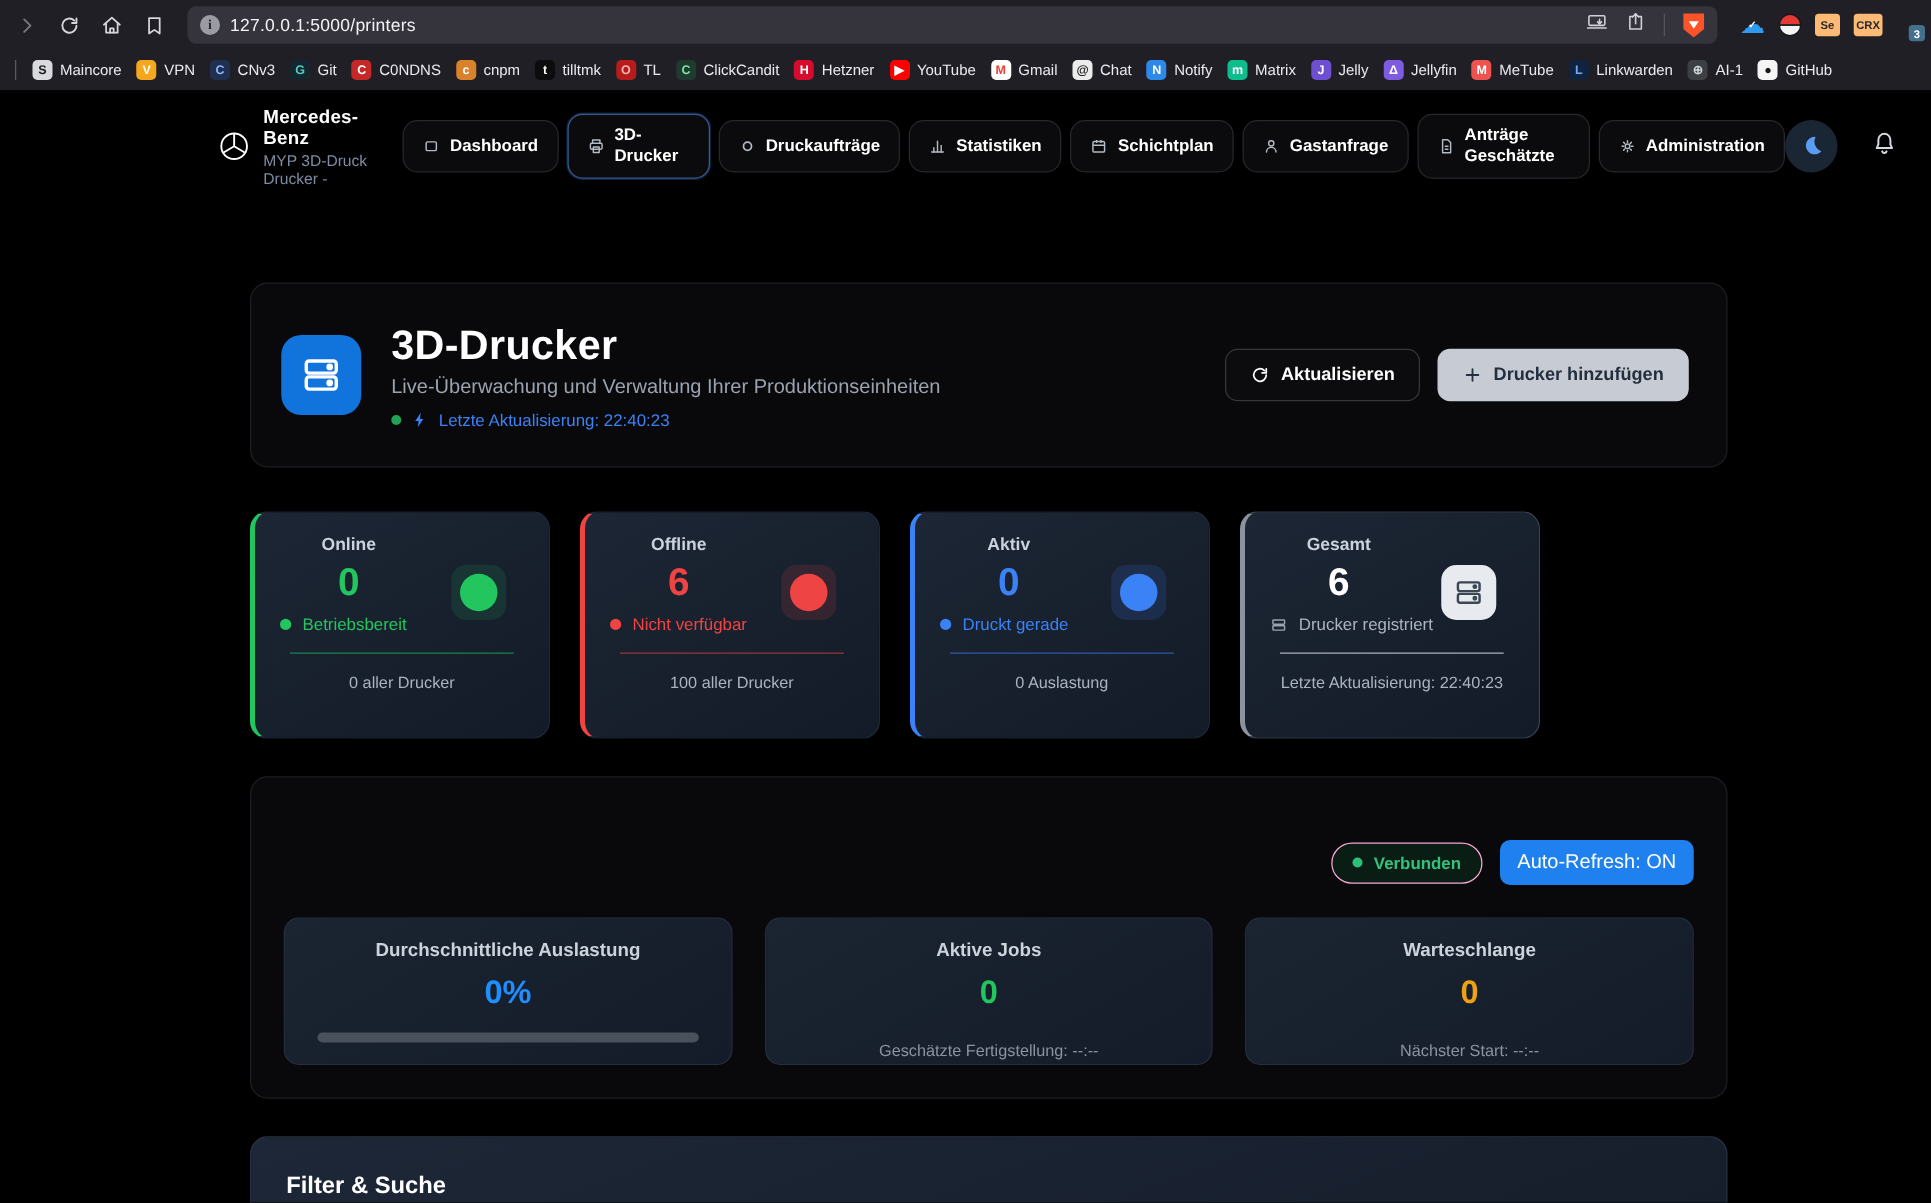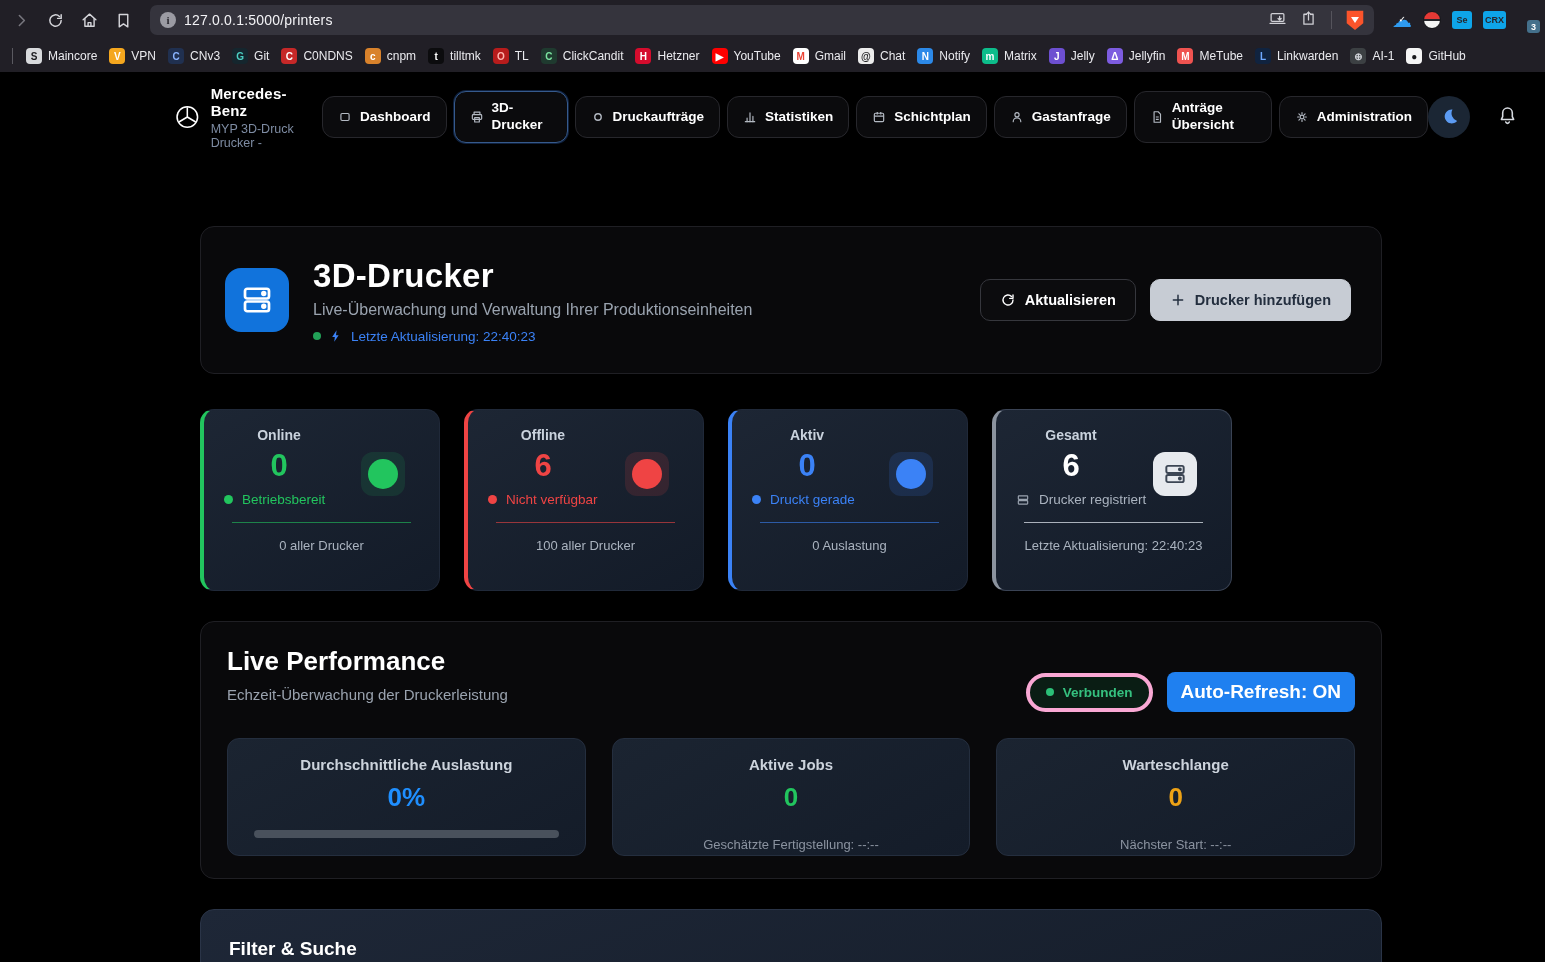--- a/index.html
+++ b/index.html
@@ -16,21 +16,21 @@
   .url-text { flex:1; color:#f3f3f6; font-size:14px; letter-spacing:.2px; }
   .url-actions { display:flex; align-items:center; gap:14px; color:#d0d0d6; }
   .url-actions svg { width:17px; height:17px; }
   .vdiv { width:1px; height:18px; background:#55545c; }
   .brave { width:18px; height:20px; background:#fb542b; clip-path:polygon(50% 100%,4% 66%,4% 4%,96% 4%,96% 66%); position:relative; }
   .brave::after { content:""; position:absolute; left:5px; top:7px; border-left:4px solid transparent; border-right:4px solid transparent; border-top:6px solid #fff; }
   .ext-cluster { display:flex; align-items:center; gap:11px; padding-left:6px; }
   .ext-cloud { position:relative; color:#2f9bf0; font-size:20px; line-height:20px; }
   .ext-cloud b { position:absolute; left:50%; top:52%; transform:translate(-50%,-50%); color:#fff; font-size:8px; }
   .pokeball { width:18px; height:18px; border-radius:50%; background:linear-gradient(#e53935 44%, #26262b 44% 56%, #f4f4f4 56%); border:1px solid #18181c; }
-  .ext-box { min-width:20px; height:18px; background:#0ea5e9; border-radius:3px; color:#26262b; font-weight:700; font-size:9px; display:flex; align-items:center; justify-content:center; padding:0 2px; }
+  .ext-box { min-width:20px; height:18px; background:#fdba74; border-radius:3px; color:#26262b; font-weight:700; font-size:9px; display:flex; align-items:center; justify-content:center; padding:0 2px; }
   .ext-shield { position:relative; width:18px; height:20px; }
   .ext-shield .sh { width:18px; height:20px; clip-path:polygon(50% 100%,3% 70%,3% 5%,50% 0,97% 5%,97% 70%); background:linear-gradient(90deg,#4180ef 50%, #e9edf4 50%); }
   .ext-badge { position:absolute; right:-5px; bottom:-3px; width:13px; height:13px; border-radius:3px; background:#44708b; color:#fff; font-size:9px; font-weight:700; display:flex; align-items:center; justify-content:center; }
   .bookmarks { height:32px; background:#211f26; display:flex; align-items:center; padding:0 6px; gap:2px; }
   .bm-div { width:1px; height:16px; background:#5a5960; margin:0 6px; }
   .bm { display:flex; align-items:center; gap:6px; padding:3px 5px; border-radius:5px; }
   .bm-ico { width:16px; height:16px; border-radius:4px; display:flex; align-items:center; justify-content:center; font-size:10px; font-weight:700; flex:0 0 auto; }
   .bm-label { color:#eaeaee; font-size:12px; white-space:nowrap; }
 
   
@@ -97,24 +97,24 @@
   .sc-div { border-top:1px solid var(--c); opacity:.6; margin:15px 8px 0; }
   .scard.gray .sc-div { border-color:#cfd6de; opacity:.8; }
   .sc-footer { text-align:center; margin-top:15px; color:#aab3bf; font-size:13px; }
 
   
   .live-card { margin-top:30px; height:258px; background:#09090b; border:1px solid #1f1f24; border-radius:14px; padding:24px 26px; }
   .live-head { display:flex; align-items:flex-start; }
   .live-title { color:#fff; font-size:26px; font-weight:800; }
   .live-sub { color:#9aa3af; font-size:15px; margin-top:9px; }
   .live-badges { margin-left:auto; display:flex; align-items:center; gap:14px; margin-top:26px; }
-  .pill-connected { display:flex; align-items:center; gap:9px; background:#0a1d14; border:4px solid #f9a8d4; border-radius:999px; padding:8px 16px; }
+  .pill-connected { display:flex; align-items:center; gap:9px; background:#0a1d14; border:1px solid #f9a8d4; border-radius:999px; padding:8px 16px; }
   .pill-connected .dot { background:#2bbf77; }
   .pill-connected span { color:#35c07f; font-size:13.5px; font-weight:600; }
-  .pill-refresh { background:#1f80f0; color:#fff; font-size:19px; font-weight:700; border-radius:8px; padding:9px 14px; cursor:pointer; }
+  .pill-refresh { background:#1f80f0; color:#fff; font-size:16px; font-weight:400; border-radius:8px; padding:9px 14px; cursor:pointer; }
   .metrics { display:flex; gap:26px; margin-top:26px; }
   .metric { flex:1; height:118px; border-radius:12px; background:linear-gradient(150deg,#1b2431,#141c29); border:1px solid #242e3e; padding:17px 22px; text-align:center; }
   .m-title { color:#ccd3dc; font-size:15px; font-weight:700; }
   .m-value { font-size:26px; font-weight:800; margin-top:9px; }
   .m-value.blue { color:#1f8fff; } .m-value.green { color:#22c55e; } .m-value.amber { color:#eda215; }
   .m-track { height:8px; background:#49515c; border-radius:6px; margin:17px 4px 0; overflow:hidden; }
   .m-fill { height:100%; background:#1f8fff; border-radius:6px; }
   .m-footer { color:#8b93a0; font-size:13px; margin-top:24px; }
 
   
@@ -347,21 +347,21 @@
             <circle cx="12" cy="8" r="3.6"></circle>
             <path d="M5.5 20a6.5 6.5 0 0 1 13 0"></path>
           </svg>
         <span class="tab-label">Gastanfrage</span>
       </div>
       <div class="tab tall w90">
         <svg viewBox="0 0 24 24" fill="none" stroke="currentColor" stroke-width="2" stroke-linejoin="round">
             <path d="M7 3h7l4 4v14H7z"></path>
             <path d="M10 12h5M10 16h5"></path>
           </svg>
-        <span class="tab-label">Anträge Übersicht</span>
+        <span class="tab-label">Anträge Geschätzte</span>
       </div>
       <div class="tab">
         <svg viewBox="0 0 24 24" fill="none" stroke="currentColor" stroke-width="2" stroke-linecap="round">
             <circle cx="12" cy="12" r="3.2"></circle>
             <path d="M12 4.5v2.2M12 17.3v2.2M4.5 12h2.2M17.3 12h2.2M6.7 6.7l1.6 1.6M15.7 15.7l1.6 1.6M17.3 6.7l-1.6 1.6M8.3 15.7l-1.6 1.6"></path>
           </svg>
         <span class="tab-label">Administration</span>
       </div>
     </div>
 
@@ -491,24 +491,20 @@
             </svg>
           <span class="sc-status-label">Drucker registriert</span>
         </div>
         <div class="sc-div"></div>
         <div class="sc-footer">Letzte Aktualisierung: 22:40:23</div>
       </div>
     </div>
 
     <div class="live-card">
       <div class="live-head">
-        <div>
-          <div class="live-title">Live Performance</div>
-          <div class="live-sub">Echzeit-Überwachung der Druckerleistung</div>
-        </div>
         <div class="live-badges">
           <div class="pill-connected">
             <span class="dot"></span>
             <span>Verbunden</span>
           </div>
           <div class="pill-refresh">Auto-Refresh: ON</div>
         </div>
       </div>
       <div class="metrics">
         <div class="metric">

